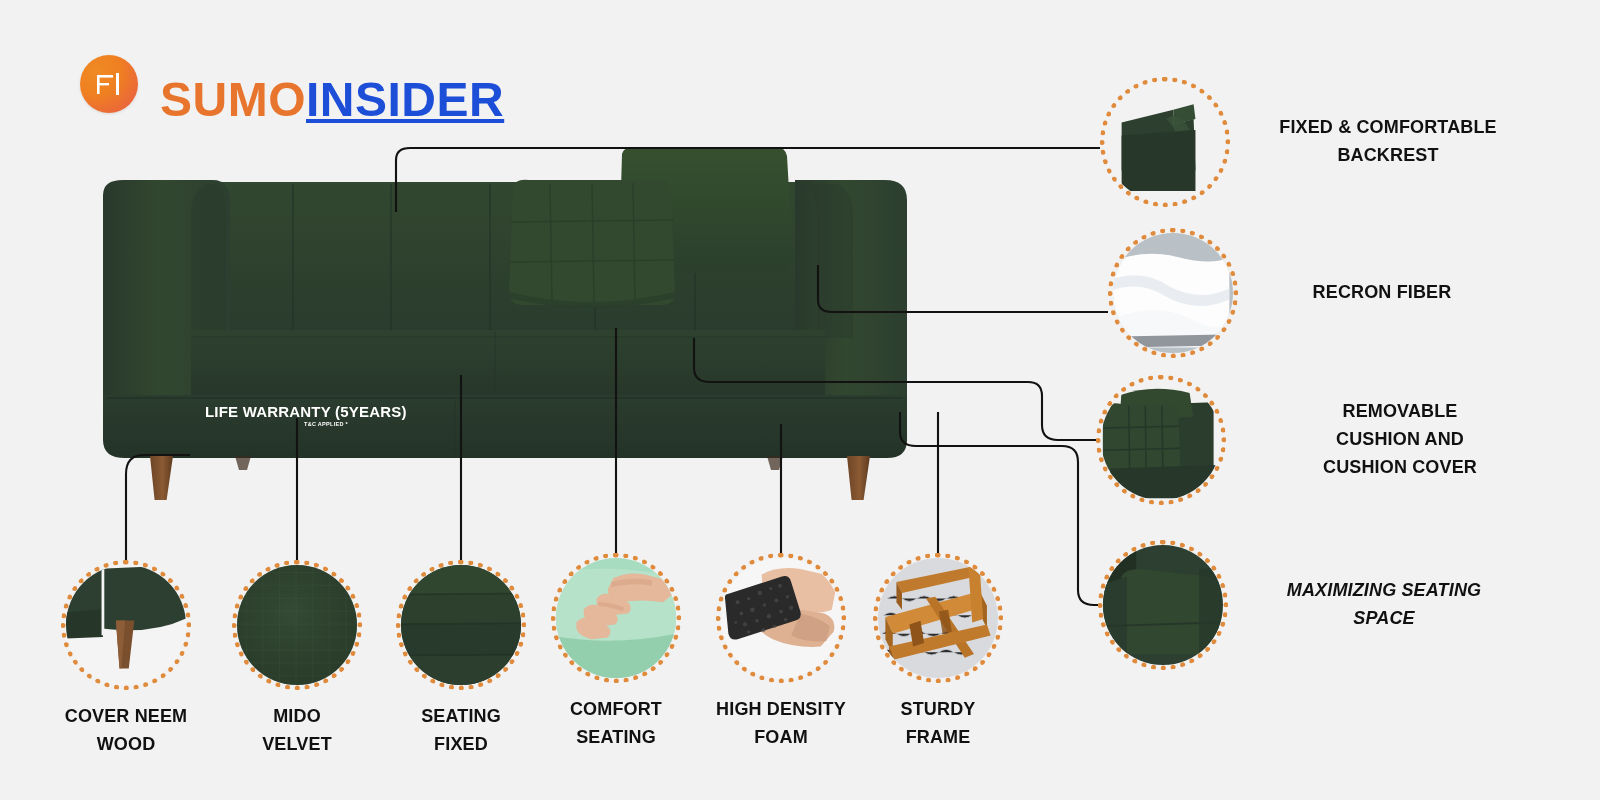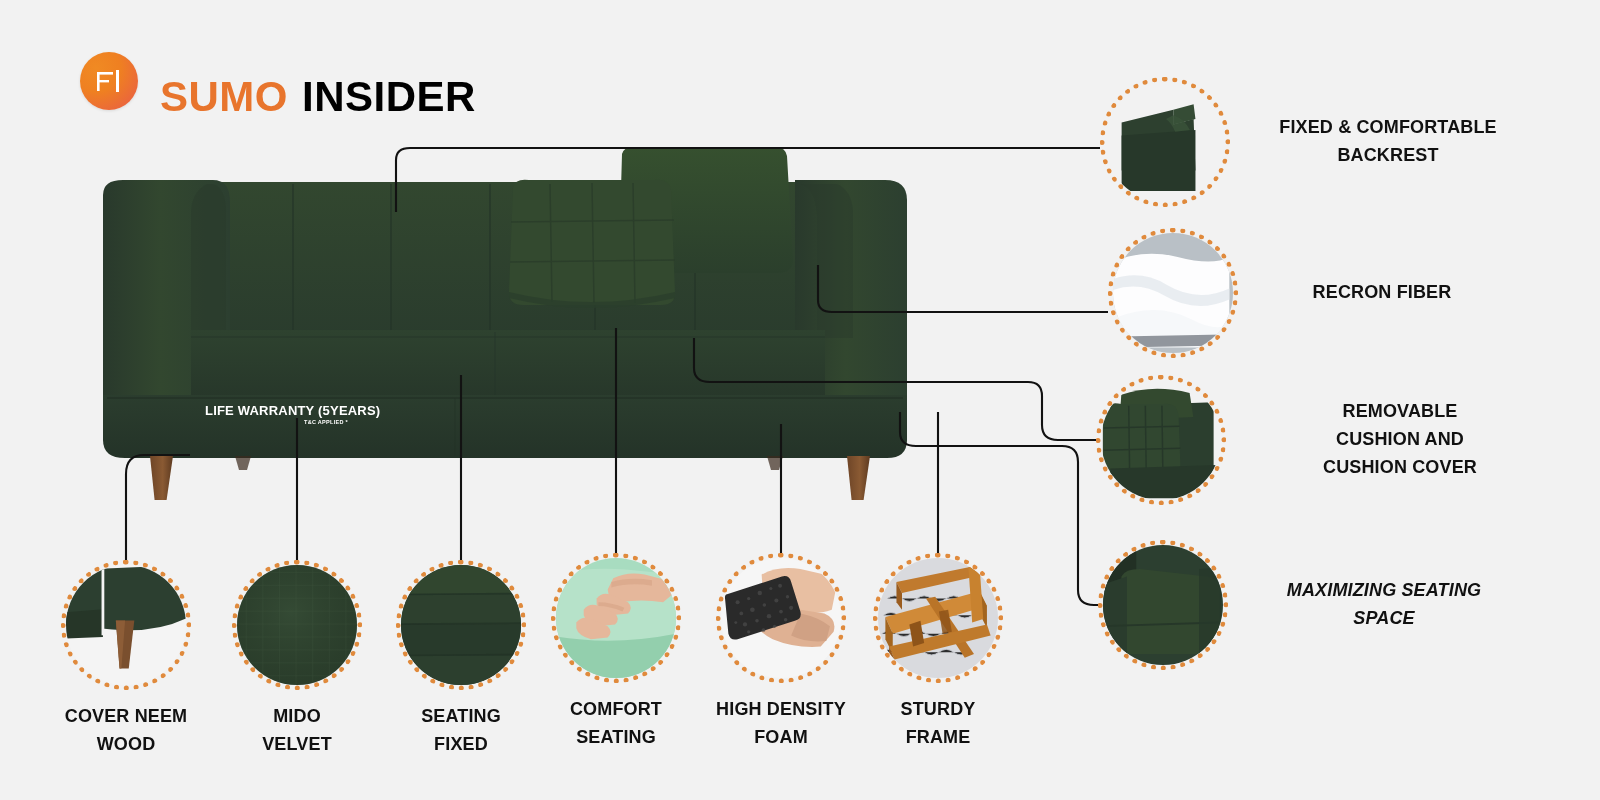--- a/index.html
+++ b/index.html
@@ -19,33 +19,33 @@
     background:radial-gradient(circle at 28% 28%, #f08a23 0%, #ef8021 40%, #e8594a 100%);
     position:relative;flex:0 0 auto;
     box-shadow:0 1px 3px rgba(0,0,0,.10);
   }
   .logo-mono{
     position:absolute;inset:0;display:flex;align-items:center;justify-content:center;
     color:#fff;font-family:"Liberation Serif", serif;font-size:27px;font-weight:400;
     letter-spacing:-1px;
   }
   .logo-mono svg{display:block;}
-  .wordmark{font-size:42px;font-weight:bold;letter-spacing:.5px;line-height:1;display:flex;gap:14px;margin-top:32px;}
+  .wordmark{font-size:48px;font-weight:bold;letter-spacing:.5px;line-height:1;display:flex;margin-top:32px;}
   .wm-sumo{color:#e8752d;}
-  .wm-insider{color:#000000;}
+  .wm-insider{color:#1d4ed8;text-decoration:underline;}
 
   
   .sofa-wrap{position:absolute;left:95px;top:140px;width:830px;height:360px;}
   .sofa-svg{display:block;}
 
   .warranty{
     position:absolute;left:205px;top:403px;width:200px;
     color:#ffffff;pointer-events:none;
   }
-  .warranty .w1{font-size:13px;font-weight:bold;letter-spacing:.2px;white-space:nowrap;}
+  .warranty .w1{font-size:15px;font-weight:bold;letter-spacing:.2px;white-space:nowrap;text-align:right;}
   .warranty .w2{font-size:5.5px;font-weight:bold;letter-spacing:.3px;text-align:center;margin-top:1px;padding-left:42px;}
 
   
   .lines{position:absolute;left:0;top:0;width:1600px;height:800px;pointer-events:none;}
   .bubble{
     width:130px;height:130px;border-radius:50%;
     border:5px dotted #e08a3c;
     overflow:hidden;position:relative;
     background:#f2f2f2;
     box-sizing:border-box;

